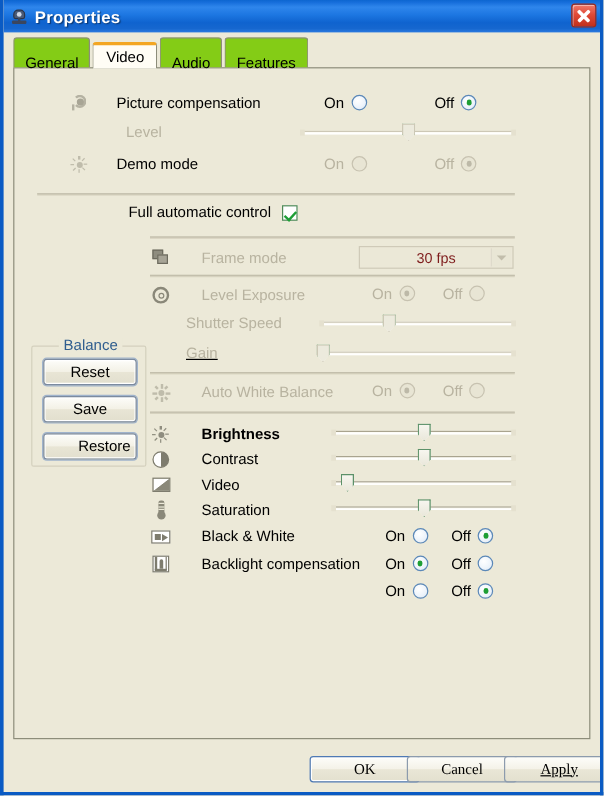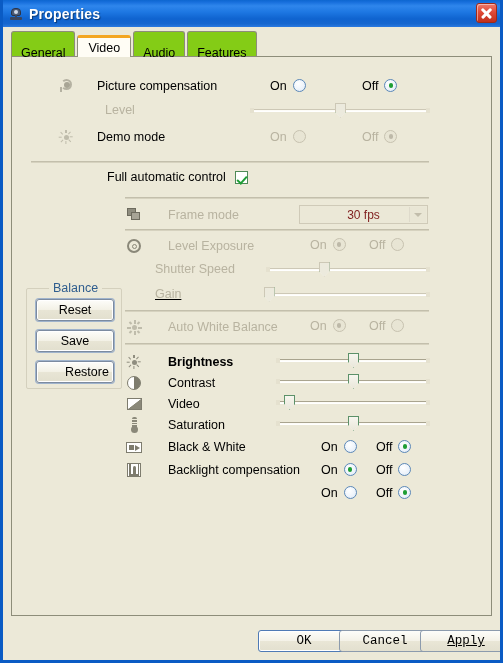--- a/index.html
+++ b/index.html
@@ -341,21 +341,21 @@
     width: 92px; height: 22px;
     background: linear-gradient(to bottom, #fdfdfa 0%, #f4f2e8 48%, #e9e6d6 52%, #e3e0cf 100%);
     border: 1px solid #8c9bad;
     border-radius: 3px;
     font-size: 12.5px;
     color: #000;
     display: flex;
     align-items: center;
     justify-content: center;
     cursor: pointer;
-    font-family: Liberation Mono, monospace;
+    font-family: Liberation Serif, serif;
   }
   .bbtn.default {
     border: 1px solid #4f7ab5;
     box-shadow: inset 0 0 0 1px #ffffff;
   }
   .bbtn u { text-decoration: underline; }
 
   
   .ic-sun { position:absolute; left:50%; top:50%; transform:translate(-50%,-50%); width:14px; height:14px; }
   .ic-sun .core { position:absolute; left:4.5px; top:4.5px; width:5px; height:5px; background:#8f8d7f; border-radius:50%; }

